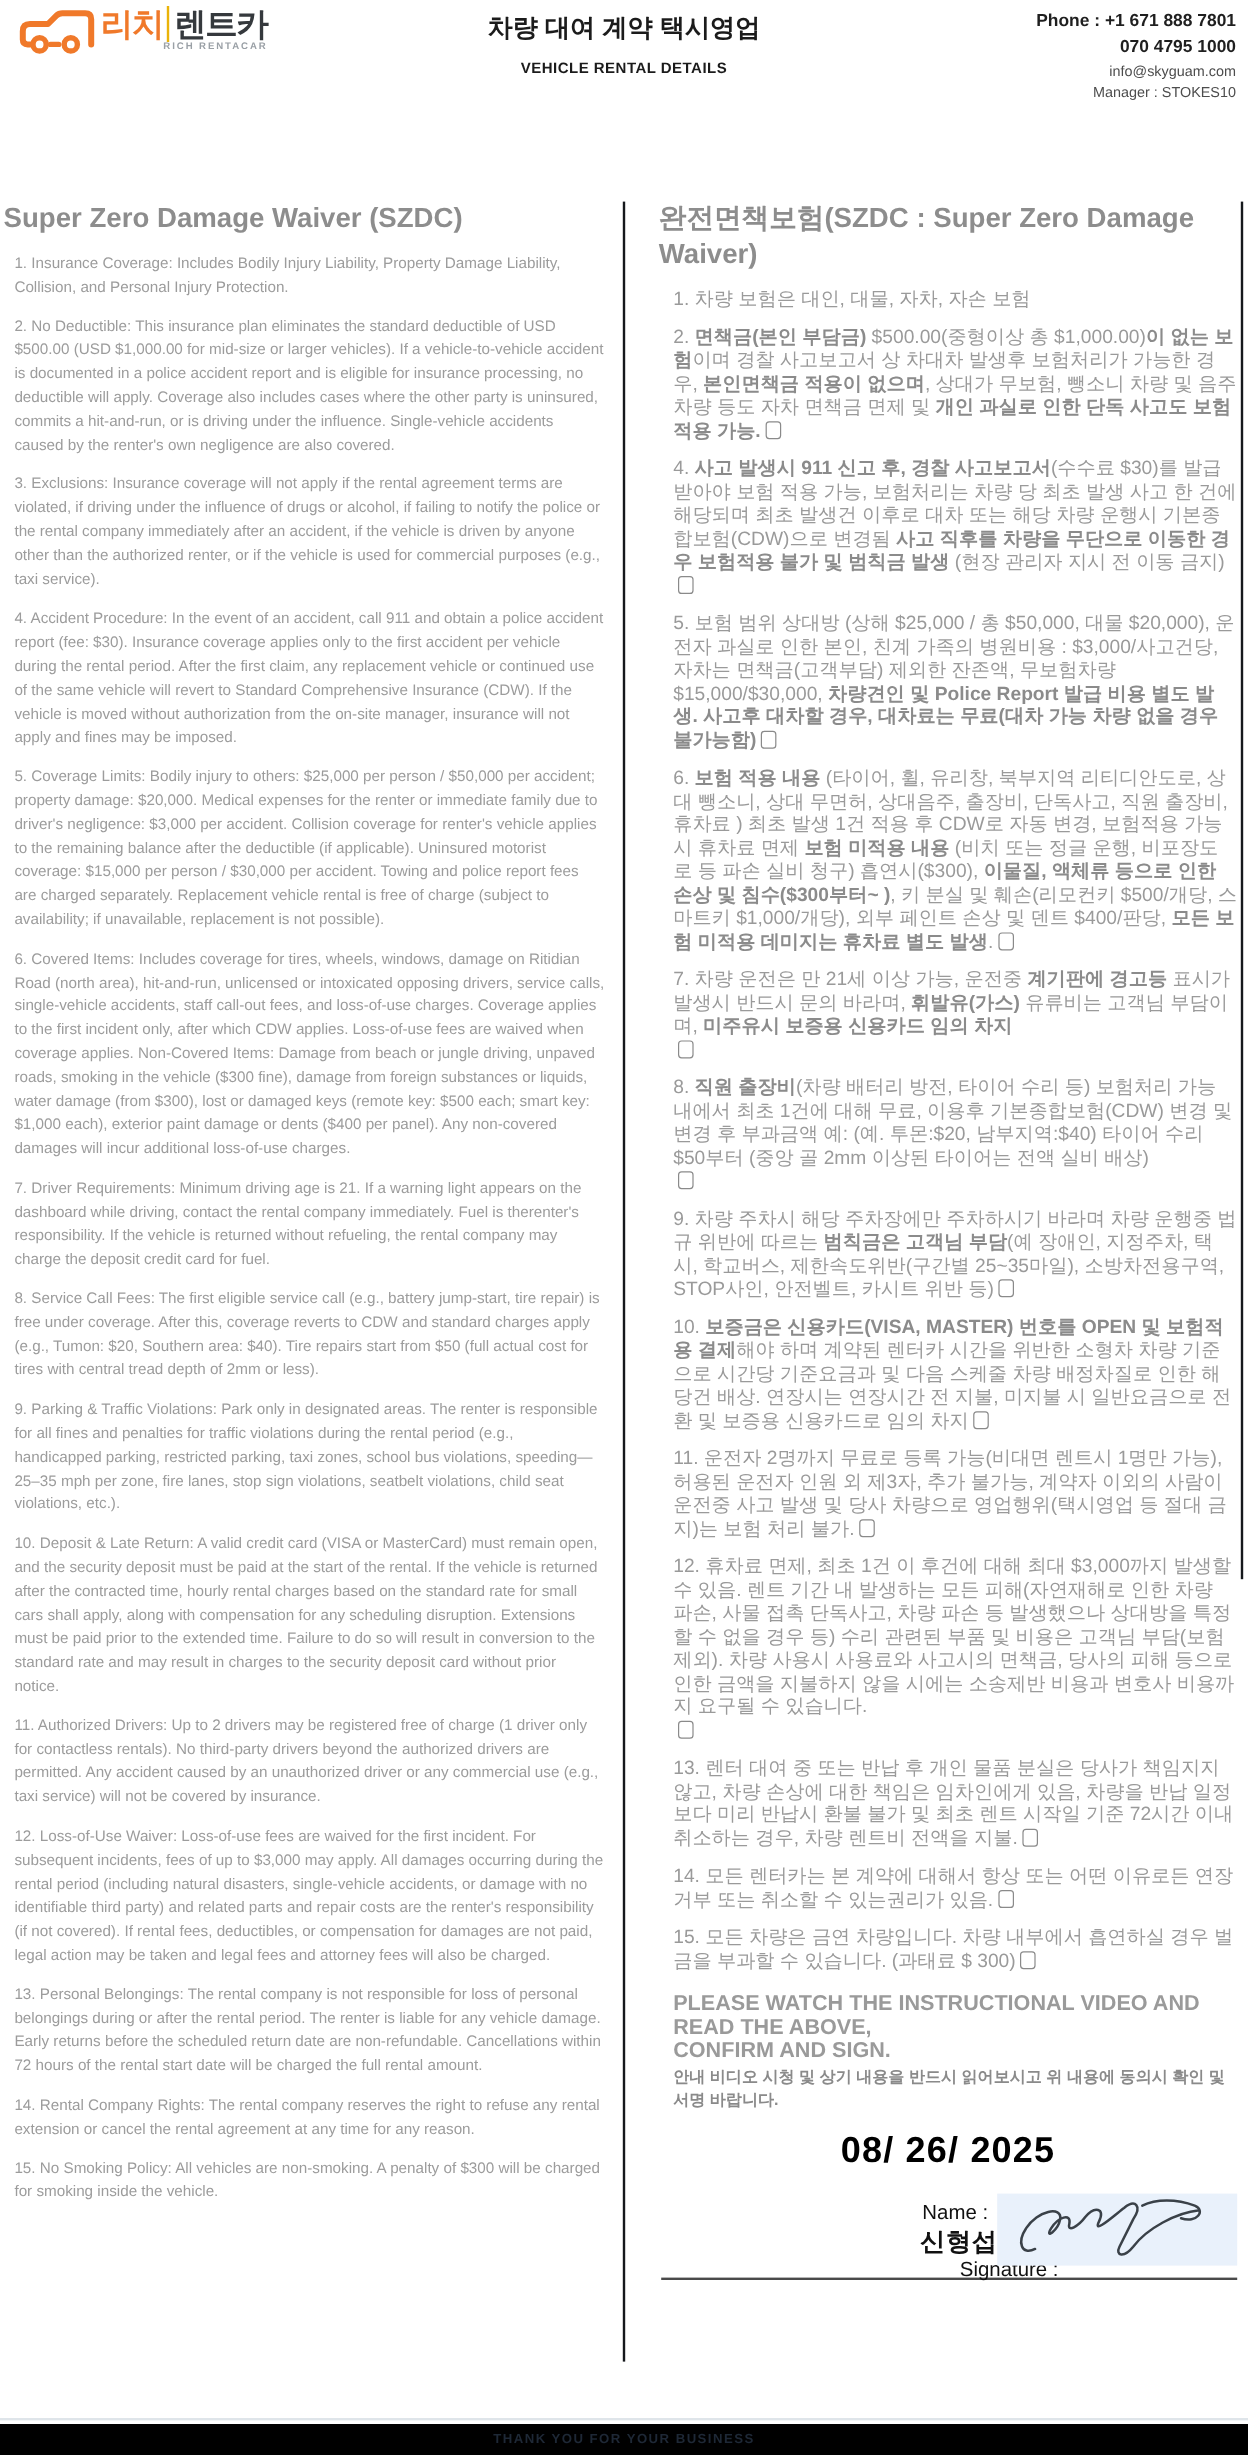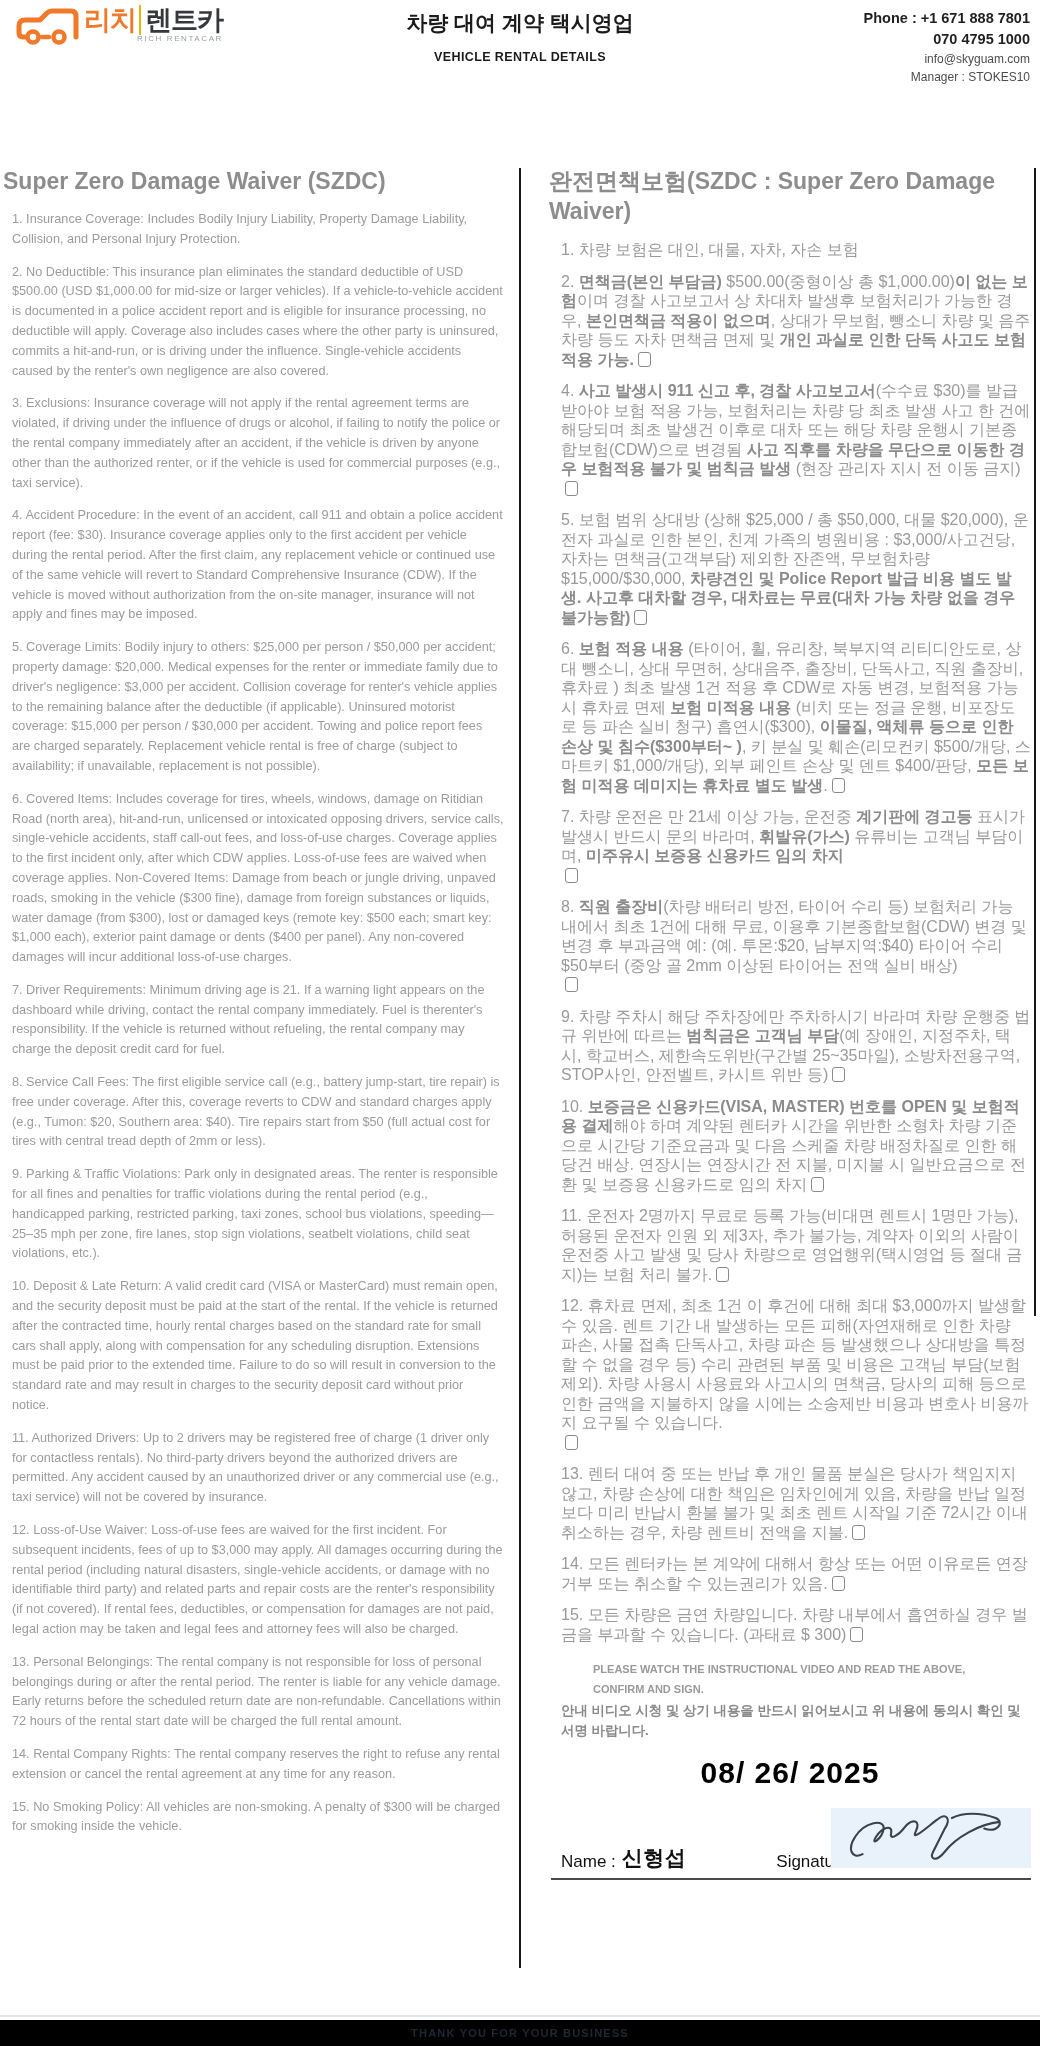--- a/index.html
+++ b/index.html
@@ -6,21 +6,21 @@
   .page{position:relative;width:1040px;height:2046px;background:#fff;overflow:hidden;
         font-family:"Liberation Sans","DejaVu Sans",sans-serif;color:#222;}
 
   
   .logo{position:absolute;top:5px;left:14px;display:flex;align-items:flex-start;}
   .logo svg{display:block;margin-top:2px;}
   .logo-textcol{display:flex;flex-direction:column;margin-left:4px;}
   .logo-kr{font-size:27px;font-weight:800;letter-spacing:-1px;line-height:30px;white-space:nowrap;}
   .logo-kr .orange{color:#f0792a;}
   .logo-kr .dark{color:#35393d;border-left:2px solid #eab308;padding-left:4px;margin-left:3px;}
-  .logo-sub{font-size:8px;color:#9aa0a6;letter-spacing:1.6px;text-align:right;margin-top:-1px;font-weight:400;}
+  .logo-sub{font-size:8px;color:#9aa0a6;letter-spacing:1.6px;text-align:right;margin-top:-1px;font-weight:700;}
 
   .header-center{position:absolute;left:0;right:0;top:9px;text-align:center;}
   .header-title{font-size:21px;font-weight:700;color:#1b1b1b;letter-spacing:0;}
   .header-subtitle{font-size:12.5px;font-weight:700;color:#1b1b1b;margin-top:13px;letter-spacing:.4px;}
 
   .contact{position:absolute;top:8px;right:10px;text-align:right;}
   .contact .big{font-size:14.5px;font-weight:700;color:#1f1f1f;line-height:21px;}
   .contact .small{font-size:12px;color:#4d4d4d;line-height:18px;}
 
   
@@ -39,26 +39,26 @@
   .col-right .plist{padding-left:12px;}
 
   .col-left  .plist p{font-size:12.7px;line-height:19.8px;color:#9c9c9c;margin:0 0 13px 0;}
   .col-right .plist p{font-size:16px;line-height:19.5px;color:#9a9a9a;margin:0 0 12px 0;}
   .col-right .plist p b{color:#8b8b8b;}
 
   .cb{display:inline-block;width:11px;height:13px;border:1.6px solid #8a8a8a;border-radius:3px;
       margin-left:4px;vertical-align:-2px;background:#fff;}
 
   .notice{padding-left:12px;margin-top:16px;}
-  .notice .en{font-size:11px;line-height:19.5px;font-weight:700;color:#9a9a9a;margin-left:32px;}
+  .notice .en{font-size:18px;line-height:19.5px;font-weight:700;color:#9a9a9a;}
   .notice .kr{font-size:13.4px;line-height:19.5px;font-weight:700;color:#8a8a8a;margin-top:2px;}
 
   .date-big{margin-top:16px;text-align:center;font-size:30px;font-weight:700;color:#000;letter-spacing:1px;}
 
-  .sign-row{margin-top:24px;padding-left:12px;display:flex;align-items:flex-end;position:relative;height:58px;}
+  .sign-row{margin-top:24px;padding-left:12px;display:flex;align-items:center;position:relative;height:58px;flex-direction:column;}
   .name-label{font-size:17px;color:#111;}
   .name-value{font-size:21px;font-weight:800;color:#111;margin-left:6px;letter-spacing:.5px;}
   .sig-label{font-size:17px;color:#111;margin-left:90px;}
   .sig-box{position:absolute;right:0;top:-6px;width:200px;height:60px;background:#e9f1fb;
            display:flex;align-items:center;justify-content:center;}
   .sign-line{margin-left:2px;margin-top:6px;border-top:2px solid #4a4a4a;width:480px;}
 
   
   .footer-sep{position:absolute;left:0;right:0;bottom:29px;height:2px;background:#dfe5ea;}
   .footer{position:absolute;left:0;right:0;bottom:0;height:26px;background:#000;

